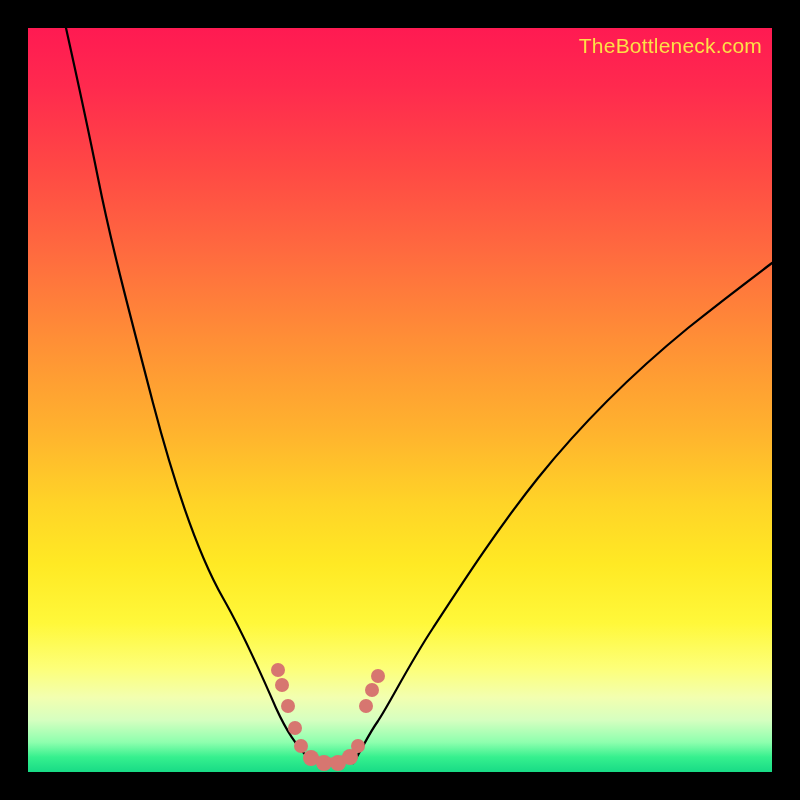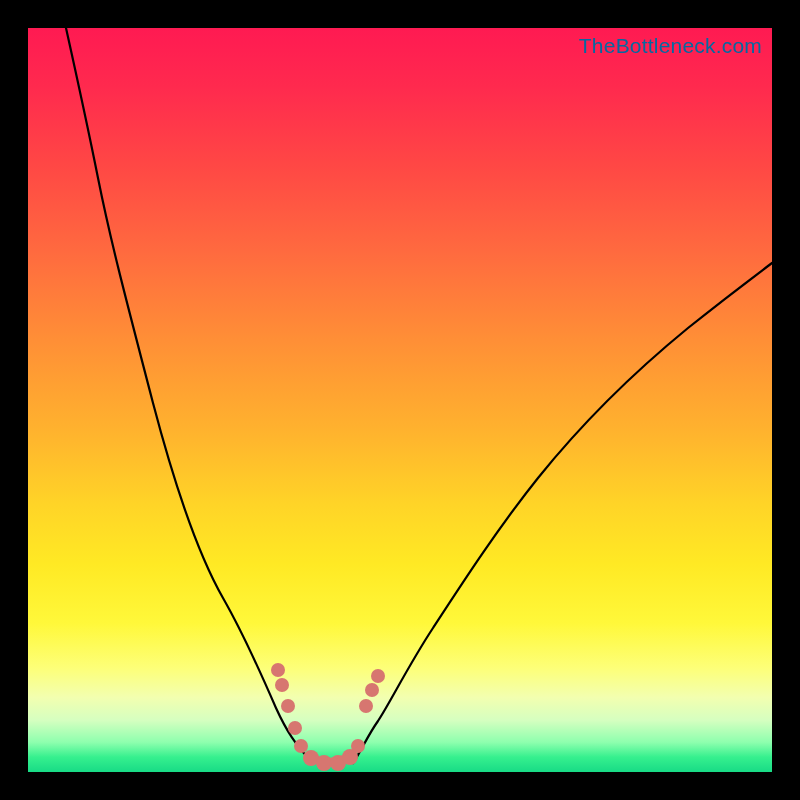--- a/index.html
+++ b/index.html
@@ -43,21 +43,21 @@
       #d6ffc0 93%,
       #8effae 96%,
       #36f08e 98%,
       #18db86 100%
     );
   }
   .watermark {
     position: absolute;
     top: 6px;
     right: 10px;
-    color: #0369a1;
+    color: #fde047;
     font-size: 21px;
     font-weight: 500;
     letter-spacing: 0.2px;
     user-select: none;
   }
   svg.curves {
     position: absolute;
     left: 0; top: 0;
     width: 744px;
     height: 744px;

